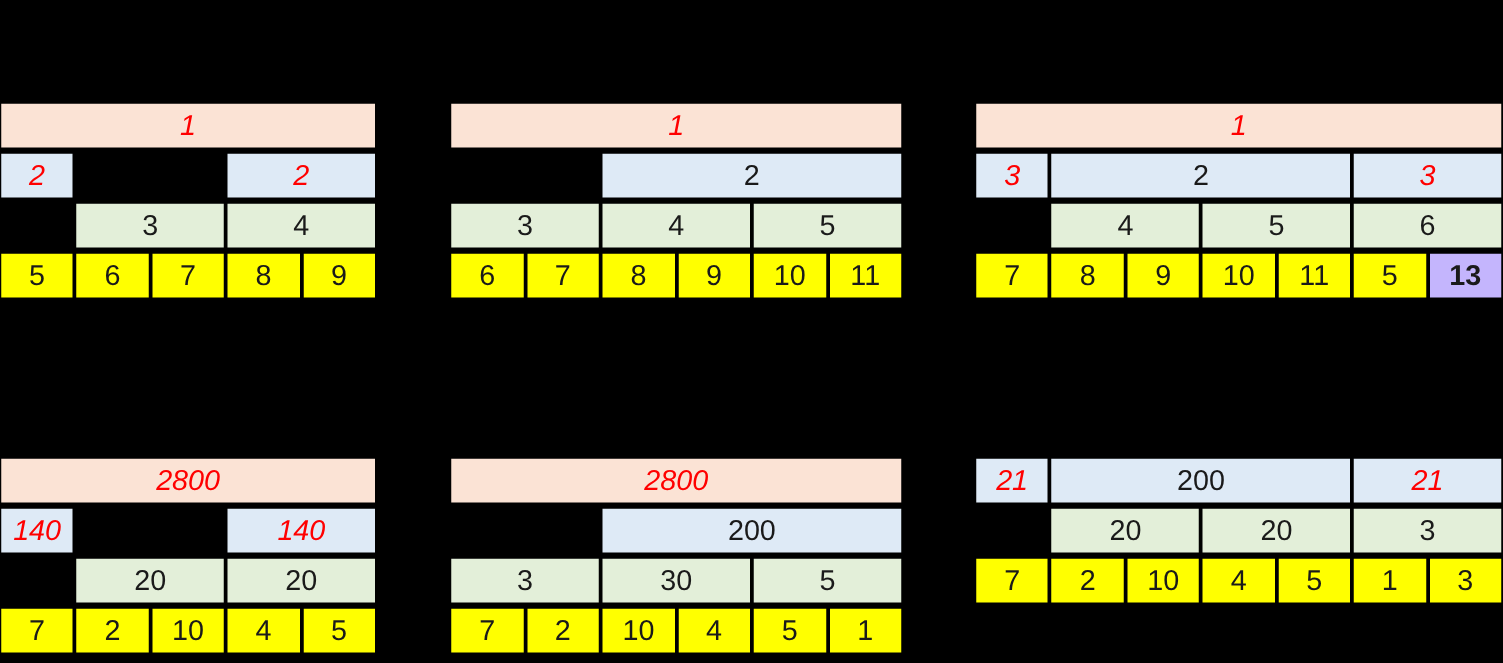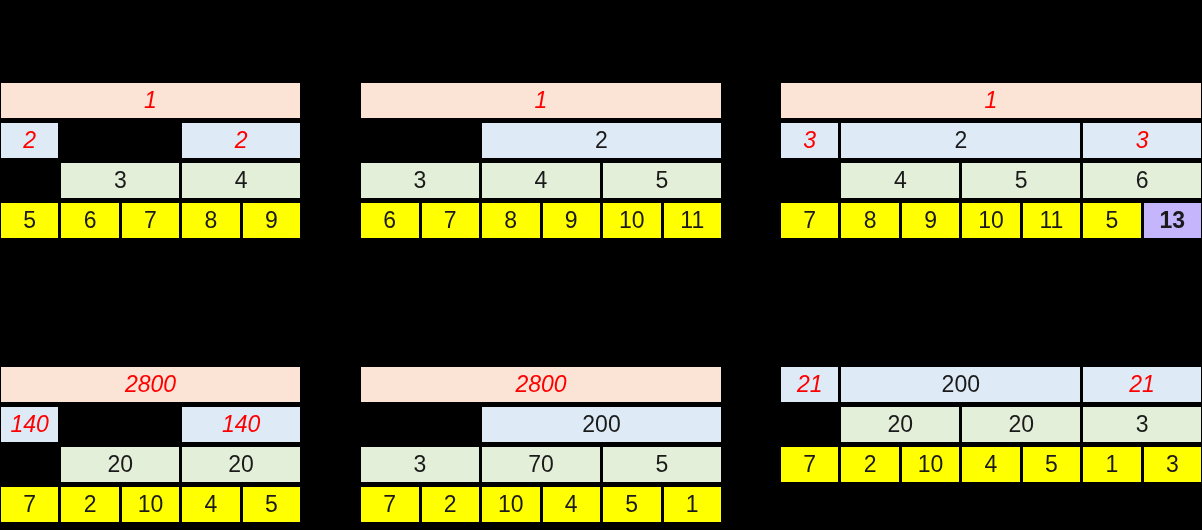--- a/index.html
+++ b/index.html
@@ -97,21 +97,21 @@
       <div class="cell" style="grid-column: span 1; background: rgb(255, 255, 0);">2</div>
       <div class="cell" style="grid-column: span 1; background: rgb(255, 255, 0);">10</div>
       <div class="cell" style="grid-column: span 1; background: rgb(255, 255, 0);">4</div>
       <div class="cell" style="grid-column: span 1; background: rgb(255, 255, 0);">5</div>
     </div>
   <div class="pyramid" style="left: 361px; top: 367px; width: 360px; grid-template-columns: repeat(6, 1fr);">
       <div class="cell red-val" style="grid-column: span 6; background: rgb(251, 227, 213);">2800</div>
       <div class="cell" style="grid-column: span 2; background: rgb(0, 0, 0);"></div>
       <div class="cell" style="grid-column: span 4; background: rgb(222, 234, 246);">200</div>
       <div class="cell" style="grid-column: span 2; background: rgb(227, 239, 217);">3</div>
-      <div class="cell" style="grid-column: span 2; background: rgb(227, 239, 217);">70</div>
+      <div class="cell" style="grid-column: span 2; background: rgb(227, 239, 217);">30</div>
       <div class="cell" style="grid-column: span 2; background: rgb(227, 239, 217);">5</div>
       <div class="cell" style="grid-column: span 1; background: rgb(255, 255, 0);">7</div>
       <div class="cell" style="grid-column: span 1; background: rgb(255, 255, 0);">2</div>
       <div class="cell" style="grid-column: span 1; background: rgb(255, 255, 0);">10</div>
       <div class="cell" style="grid-column: span 1; background: rgb(255, 255, 0);">4</div>
       <div class="cell" style="grid-column: span 1; background: rgb(255, 255, 0);">5</div>
       <div class="cell" style="grid-column: span 1; background: rgb(255, 255, 0);">1</div>
     </div>
   <div class="pyramid" style="left: 781px; top: 367px; width: 420px; grid-template-columns: repeat(7, 1fr);">
       <div class="cell red-val" style="grid-column: span 1; background: rgb(222, 234, 246);">21</div>

